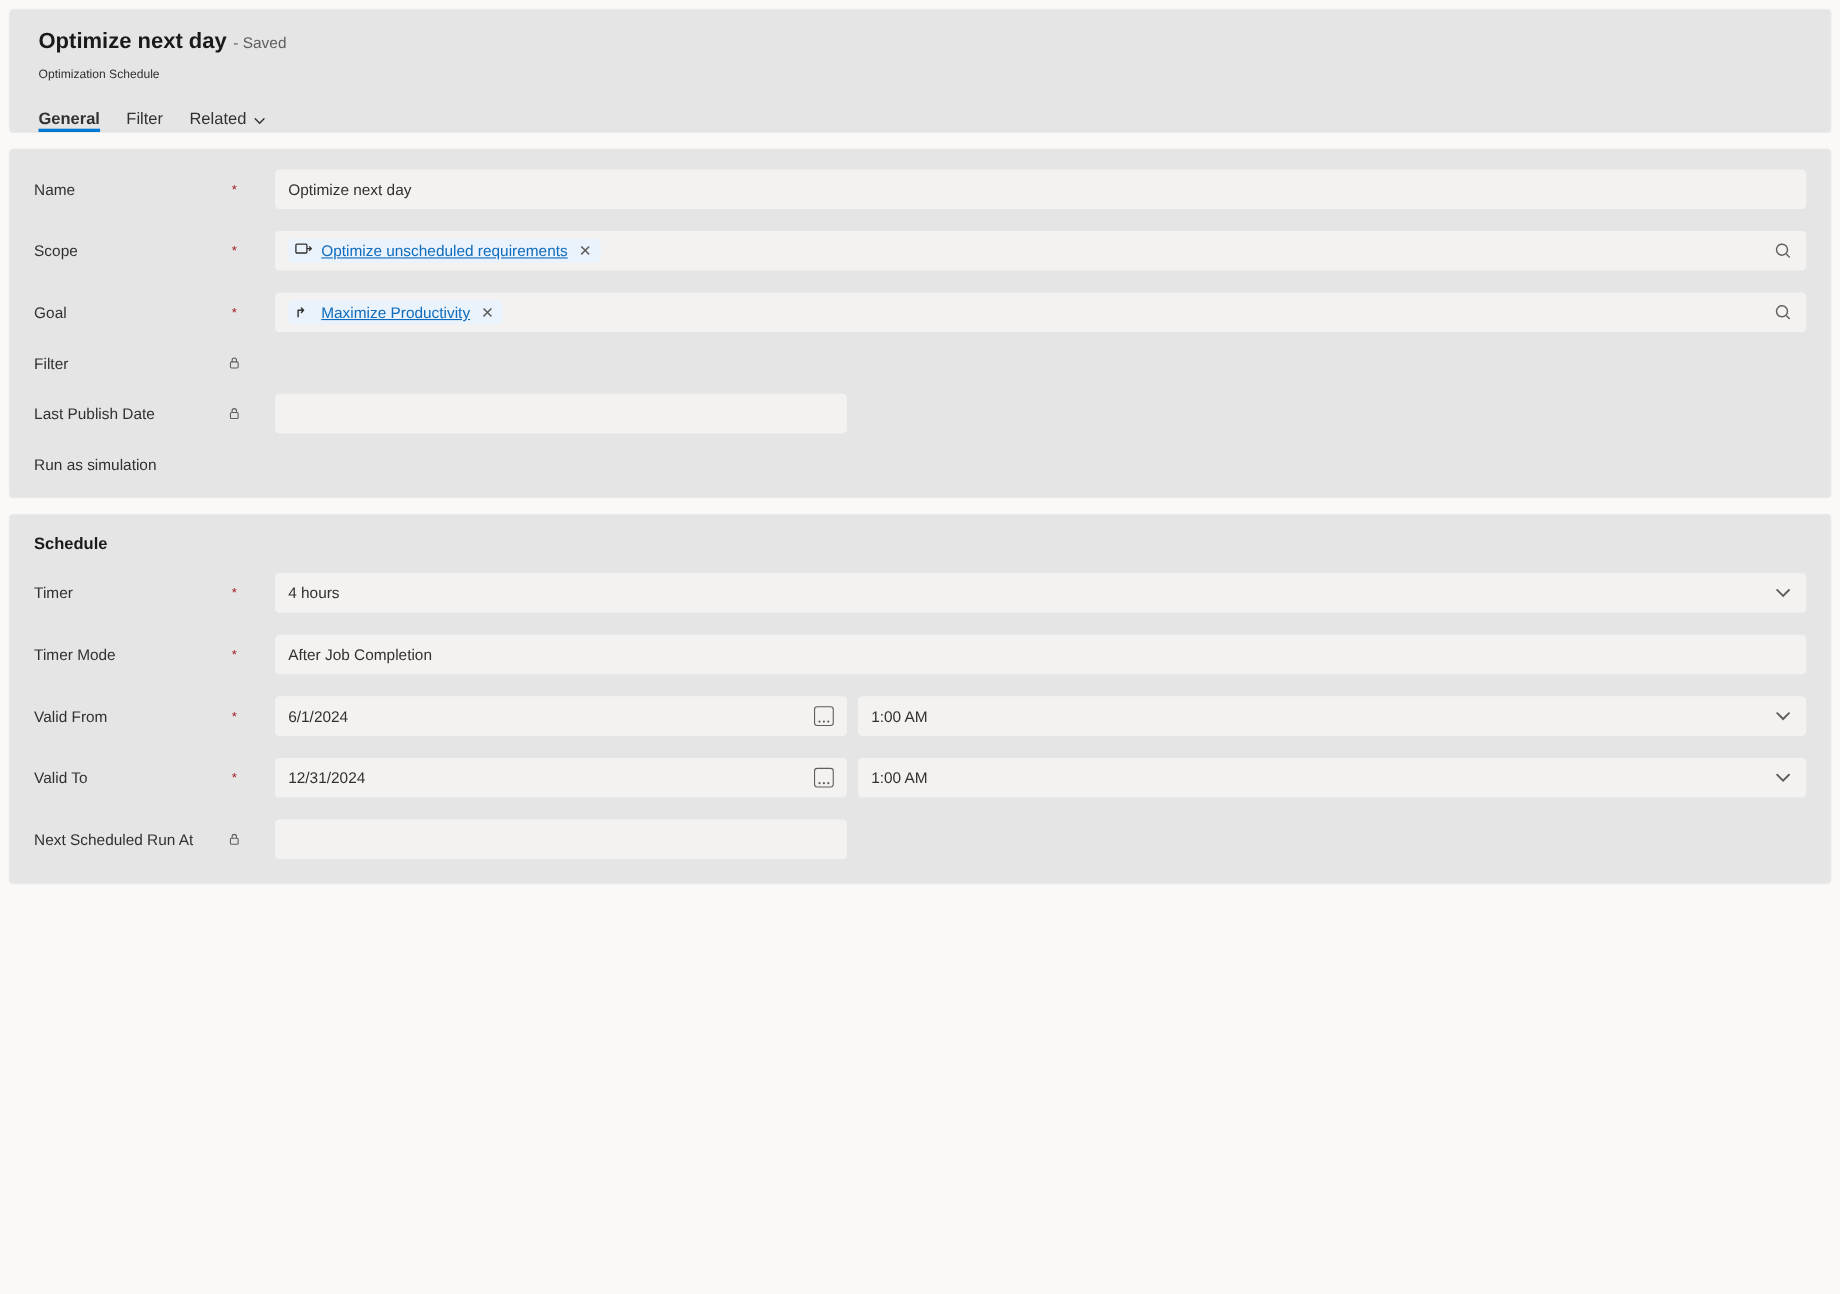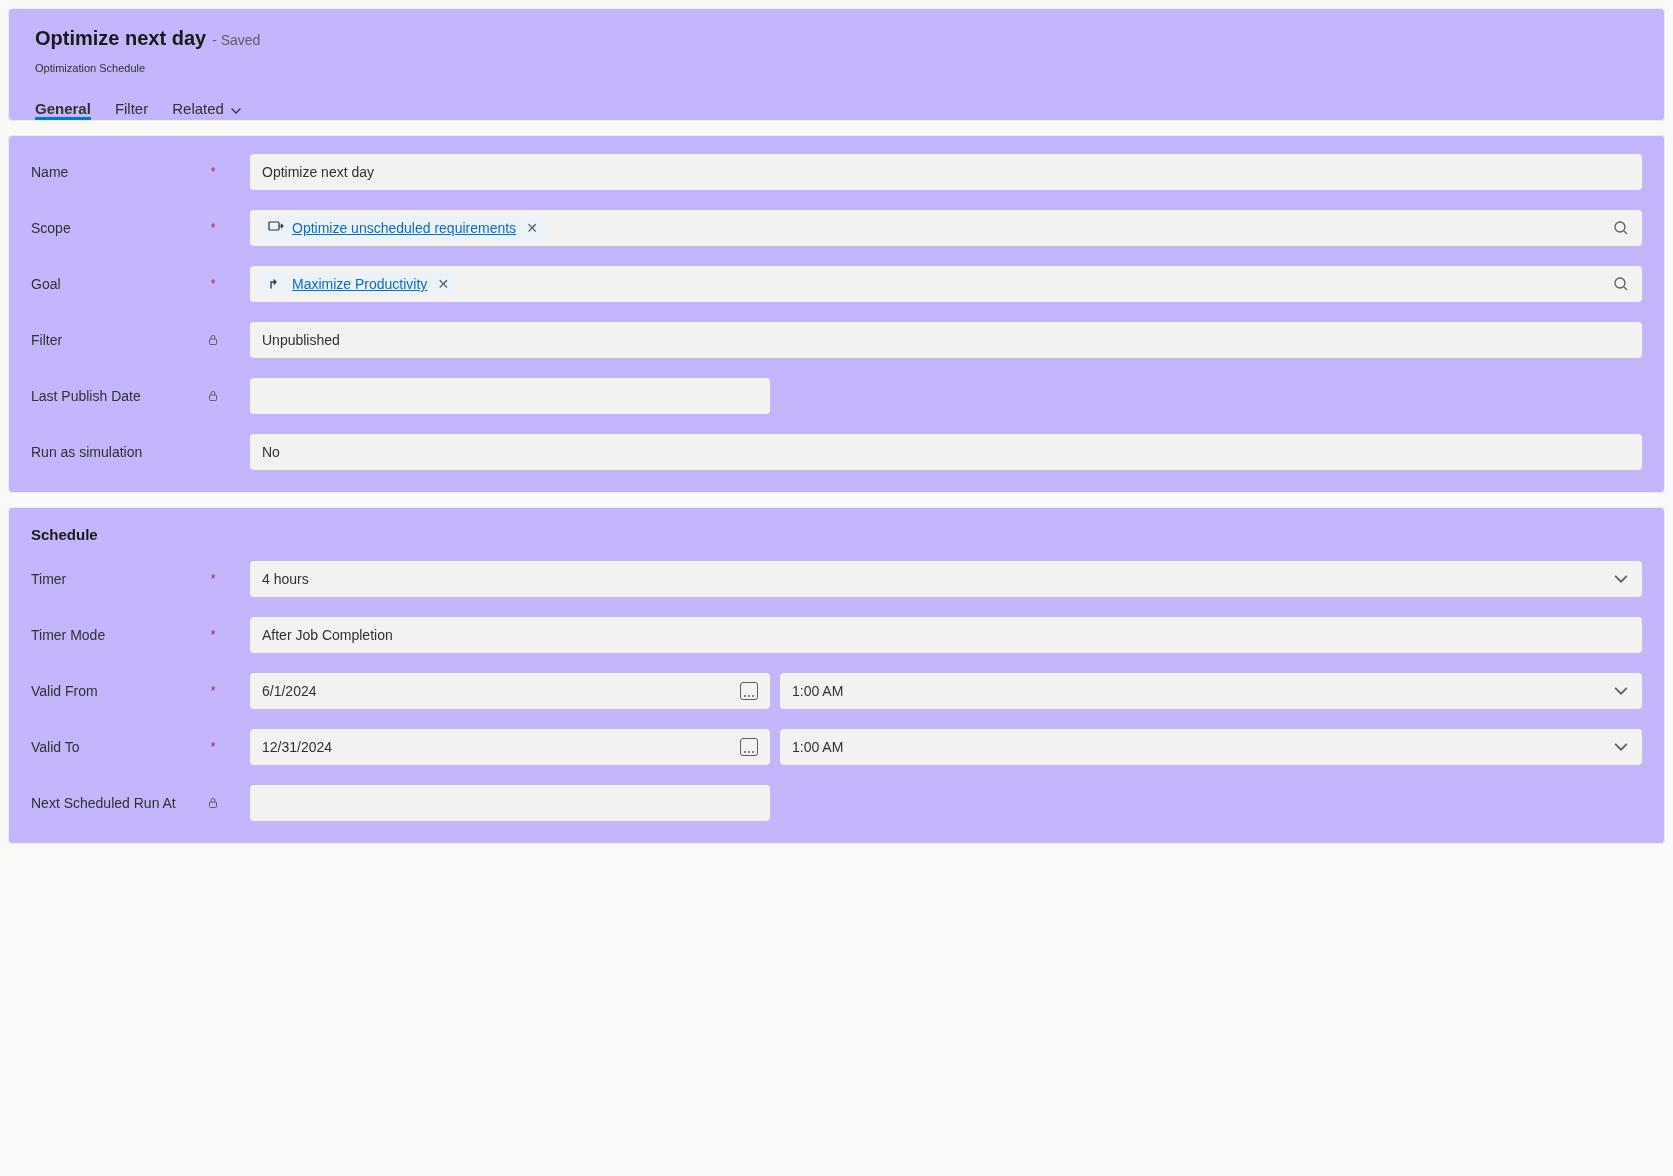--- a/index.html
+++ b/index.html
@@ -4,21 +4,21 @@
 <style>
   * { box-sizing: border-box; margin: 0; padding: 0; }
   body {
     font-family: "Segoe UI", -apple-system, sans-serif;
     font-size: 14px;
     color: #323130;
     background: #faf9f8;
     padding: 8px;
   }
   .card {
-    background: #c4b5fd;
+    background: #e5e5e5;
     border: 1px solid #edebe9;
     border-radius: 4px;
     margin-bottom: 14px;
   }
   .header-card { padding: 18px 26px 0 26px; }
   .title-row { display: flex; align-items: baseline; gap: 6px; }
   .title { font-size: 20px; font-weight: 600; color: #1b1a19; }
   .saved { font-size: 14px; color: #605e5c; font-weight: 400; }
   .subtitle { font-size: 11px; color: #323130; margin-top: 12px; }
   .tabs { display: flex; gap: 24px; margin-top: 26px; align-items: center; }
@@ -202,25 +202,20 @@
   <div class="row">
     <div class="label-col">
       <span class="label-text">Filter</span>
       <span class="label-marker lock-icon">
         <svg viewBox="0 0 12 12">
             <rect x="2.5" y="5" width="7" height="5.5" rx="1" fill="none" stroke="#605e5c" stroke-width="1"></rect>
             <path d="M4 5 V3.5 a2 2 0 0 1 4 0 V5" fill="none" stroke="#605e5c" stroke-width="1"></path>
           </svg>
       </span>
     </div>
-    <div class="field-col">
-      <div class="input grow">
-        <span class="value">Unpublished</span>
-      </div>
-    </div>
   </div>
 
   <div class="row">
     <div class="label-col">
       <span class="label-text">Last Publish Date</span>
       <span class="label-marker lock-icon">
         <svg viewBox="0 0 12 12">
             <rect x="2.5" y="5" width="7" height="5.5" rx="1" fill="none" stroke="#605e5c" stroke-width="1"></rect>
             <path d="M4 5 V3.5 a2 2 0 0 1 4 0 V5" fill="none" stroke="#605e5c" stroke-width="1"></path>
           </svg>
@@ -231,25 +226,20 @@
         <span class="value"></span>
       </div>
     </div>
   </div>
 
   <div class="row">
     <div class="label-col">
       <span class="label-text">Run as simulation</span>
       <span class="label-marker"></span>
     </div>
-    <div class="field-col">
-      <div class="input grow">
-        <span class="value">No</span>
-      </div>
-    </div>
   </div>
 
 </div>
 
 <div class="card form-card">
   <div class="section-title">Schedule</div>
 
   <div class="row">
     <div class="label-col">
       <span class="label-text">Timer</span>

